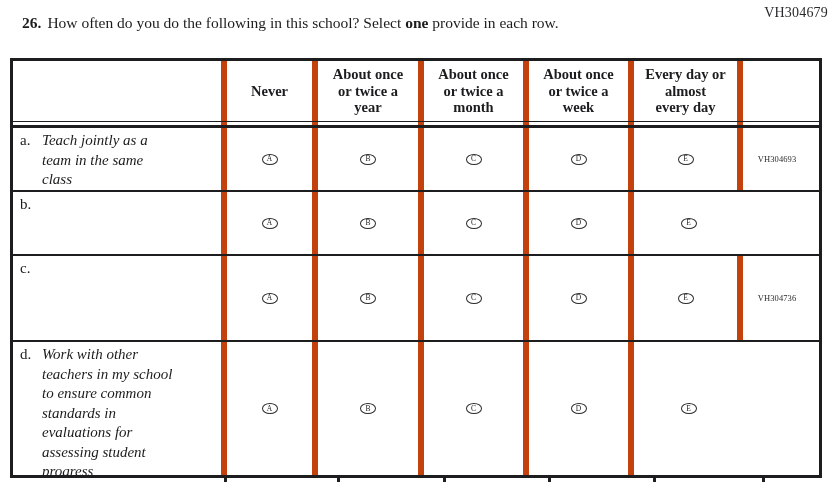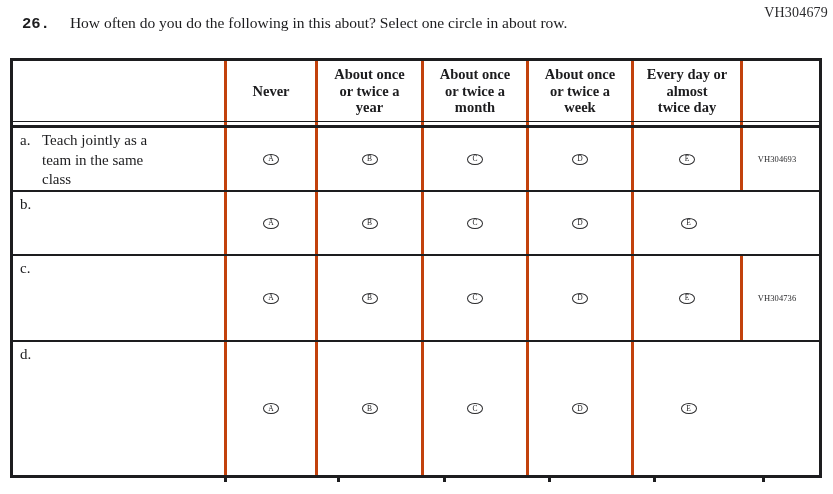--- a/index.html
+++ b/index.html
@@ -17,35 +17,35 @@
     font-size: 14px; letter-spacing: 0.2px;
     color: #2a2a2c;
     margin-left: 36px;
   }
 
   .question {
     position: absolute; top: 13px; left: 22px;
     font-size: 15.5px; line-height: 20px;
     white-space: nowrap;
   }
-  .qnum { font-weight: bold; margin-right: 20px; font-family: Liberation Mono, monospace; }
-  .qbold { font-weight: normal; }
+  .qnum { font-weight: bold; margin-right: 6px; }
+  .qbold { font-weight: bold; }
 
   .table-wrap { position: absolute; top: 58px; left: 10px; }
 
   .qtable {
     width: 812px;
     border: 3px solid #1d1d1f;
     background: #fff;
   }
 
   .trow { display: flex; width: 806px; }
 
   .cell {
-    border-right: 3px solid #c2410c;
+    border-right: 6px solid #c2410c;
     overflow: hidden;
   }
   .cell:last-child { border-right: none; }
 
   
   .c-stem { width: 214px; }
   .c-opt1 { width: 91px; }
   .c-opt2 { width: 106px; }
   .c-opt3 { width: 105px; }
   .c-opt4 { width: 105px; }
@@ -71,21 +71,21 @@
   .row-b { height: 64px; border-top: 2px solid #1d1d1f; }
   .row-c { height: 86px; border-top: 2px solid #1d1d1f; }
   .row-d { height: 135px; border-top: 2px solid #1d1d1f; }
 
   .stem {
     padding: 3px 4px 0 7px;
     font-size: 15px; line-height: 19.5px;
     align-items: flex-start;
   }
   .rlabel { width: 22px; flex: 0 0 22px; }
-  .rtext { white-space: pre-line; }
+  .rtext { white-space: pre-line; font-style: italic; }
 
   .optcell { align-items: center; justify-content: center; }
 
   .oval {
     display: inline-flex; align-items: center; justify-content: center;
     width: 16px; height: 11px;
     border: 1.2px solid #2a2a2c; border-radius: 50%;
     font-size: 7.5px; line-height: 1;
     font-family: "Liberation Serif", serif;
     cursor: pointer;
@@ -103,41 +103,41 @@
     position: absolute; width: 3px; height: 4px;
     background: #1d1d1f; top: 420px;
   }
 </style>
 </head>
 <body>
 
 <div class="top-code">VH304679</div>
 
 <div class="question">
-  <span class="qnum">26.</span><span>How often do you do the following in this about? Select </span><span class="qbold">one</span><span> circle in about row.</span>
+  <span class="qnum">26.</span><span>How often do you do the following in this school? Select </span><span class="qbold">one</span><span> provide in each row.</span>
 </div>
 
 <div class="table-wrap">
   <div class="qtable">
 
     <div class="trow thead">
       <div class="cell c-stem"></div>
       <div class="cell c-opt1">Never</div>
       <div class="cell c-opt2">About once
 or twice a
 year</div>
       <div class="cell c-opt3">About once
 or twice a
 month</div>
       <div class="cell c-opt4">About once
 or twice a
 week</div>
       <div class="cell c-opt5">Every day or
 almost
-twice day</div>
+every day</div>
       <div class="cell c-code"></div>
     </div>
 
     <div class="trow tdivider">
       <div class="cell c-stem"></div>
         <div class="cell c-opt1"></div>
         <div class="cell c-opt2"></div>
         <div class="cell c-opt3"></div>
         <div class="cell c-opt4"></div>
         <div class="cell c-opt5"></div>
@@ -238,20 +238,27 @@
           <span class="oval">
             <i>E</i>
           </span>
         </div>
       <div class="cell c-code codecell">VH304736</div>
     </div>
 
     <div class="trow tbody-row row-d">
       <div class="cell c-stem stem">
         <span class="rlabel">d.</span>
+        <span class="rtext">Work with other
+teachers in my school
+to ensure common
+standards in
+evaluations for
+assessing student
+progress</span>
       </div>
       <div class="cell c-opt1 optcell">
           <span class="oval">
             <i>A</i>
           </span>
         </div>
       <div class="cell c-opt2 optcell">
           <span class="oval">
             <i>B</i>
           </span>

